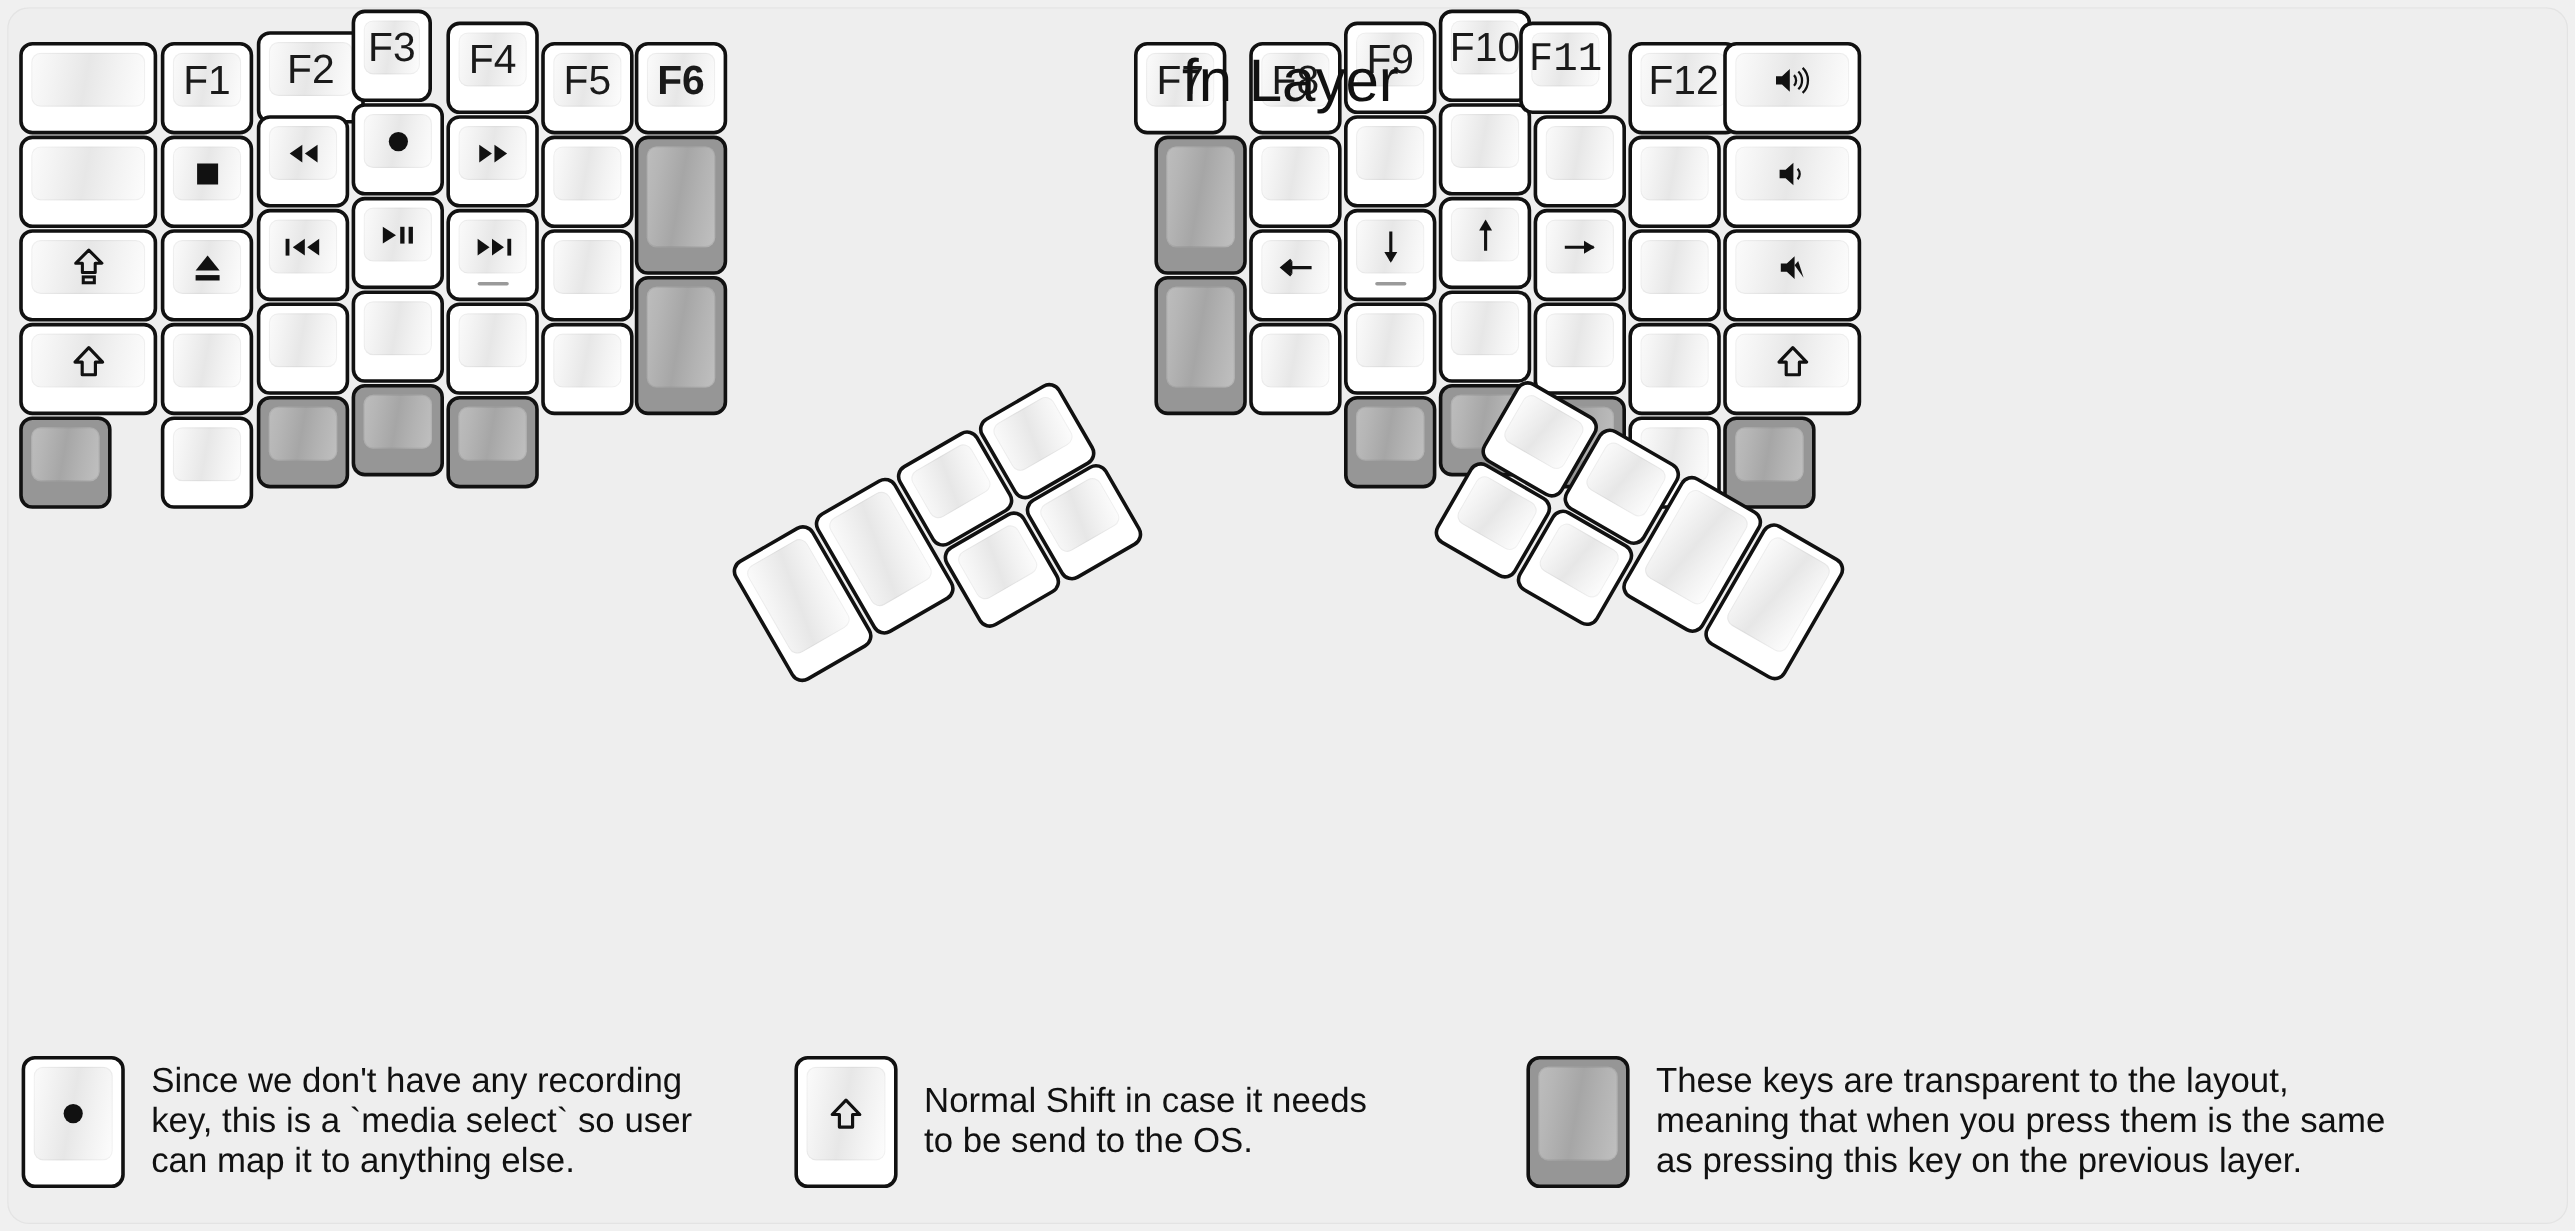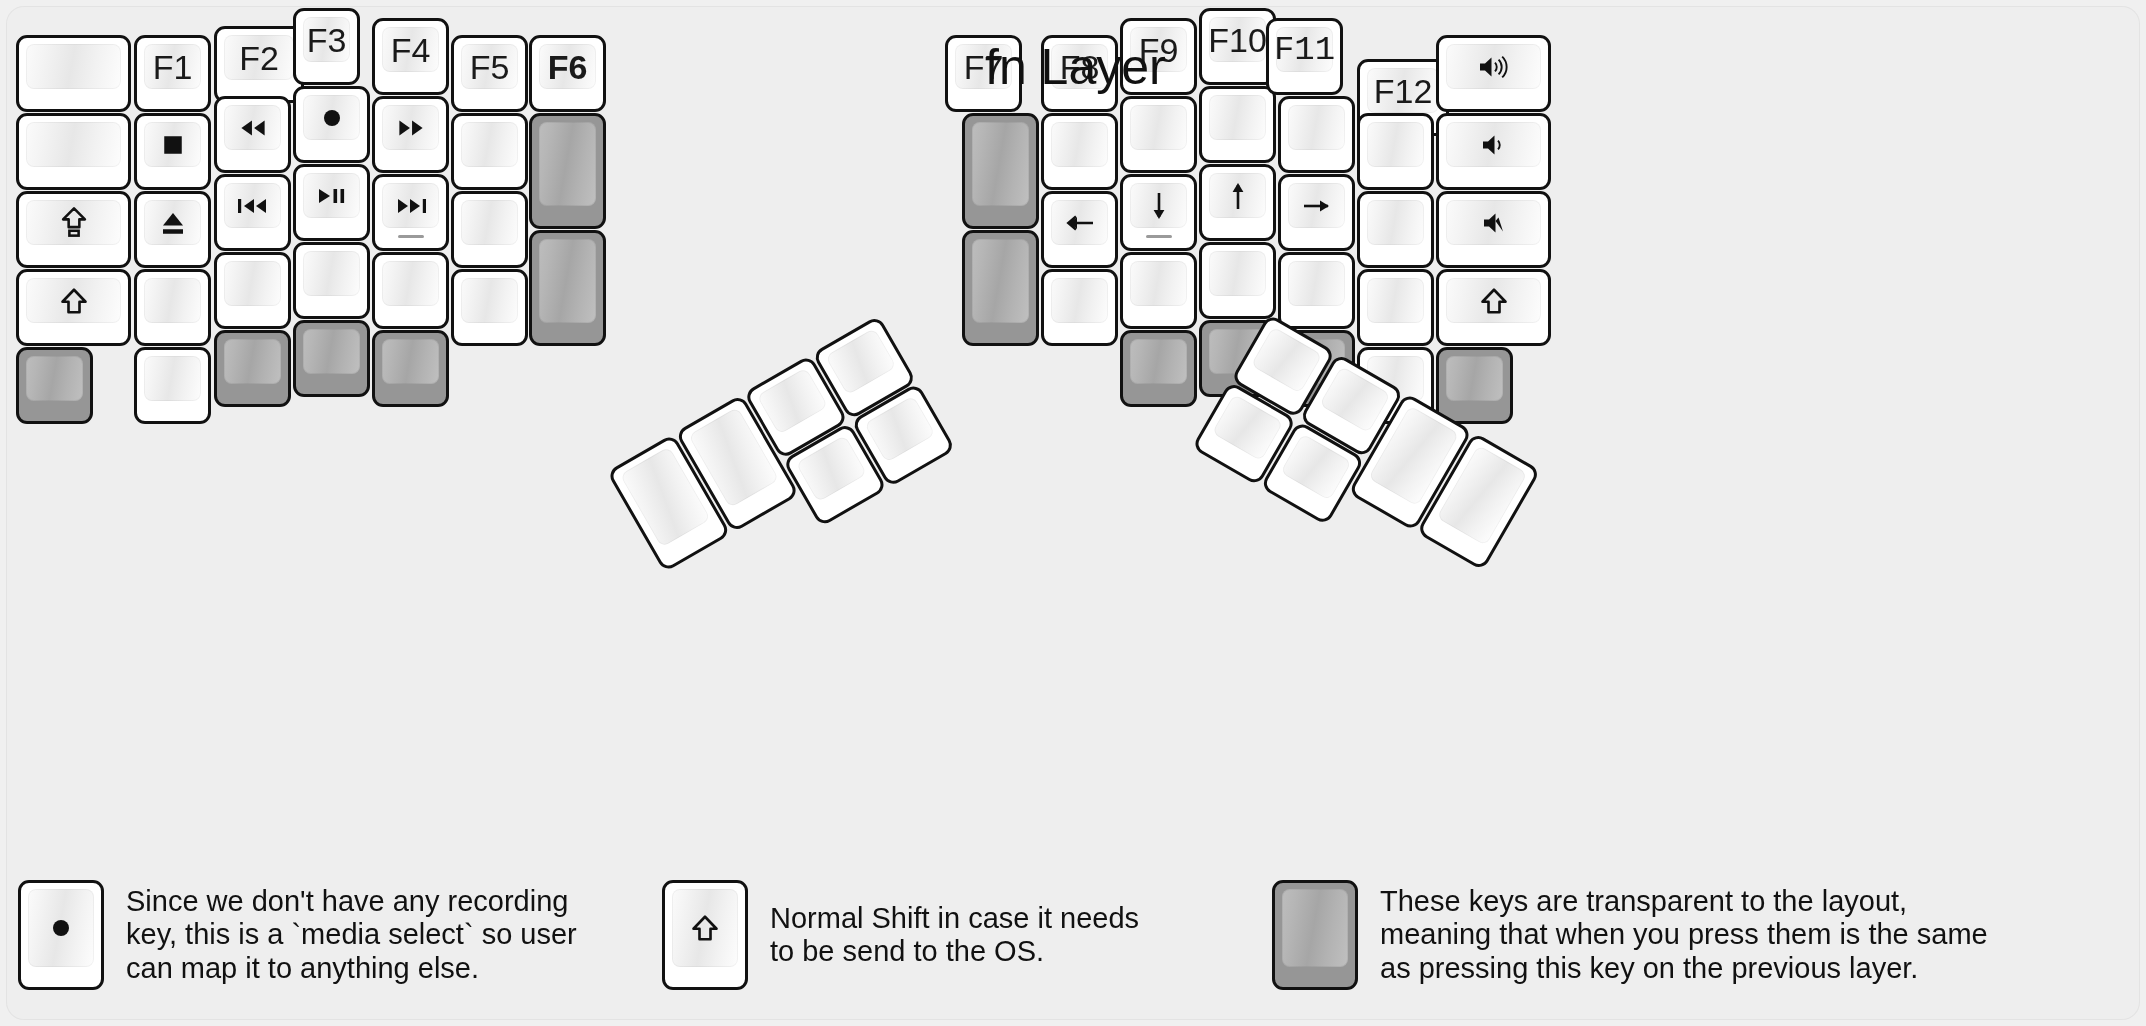--- a/index.html
+++ b/index.html
@@ -421,21 +421,21 @@
       <div class="key" style="left: 1278px; top: 252px; width: 77px; height: 77px;">
         <div class="cap">
           <div class="legend"></div>
         </div>
       </div>
       <div class="key transparent" style="left: 1278px; top: 330px; width: 77px; height: 77px;">
         <div class="cap">
           <div class="legend"></div>
         </div>
       </div>
-      <div class="key" style="left: 1357px; top: 35px; width: 92px; height: 77px; margin-top: 24px;">
+      <div class="key" style="left: 1357px; top: 35px; width: 92px; height: 77px;">
         <div class="cap">
           <div class="legend">F12</div>
         </div>
       </div>
       <div class="key" style="left: 1357px; top: 113px; width: 77px; height: 77px;">
         <div class="cap">
           <div class="legend"></div>
         </div>
       </div>
       <div class="key" style="left: 1357px; top: 191px; width: 77px; height: 77px;">

